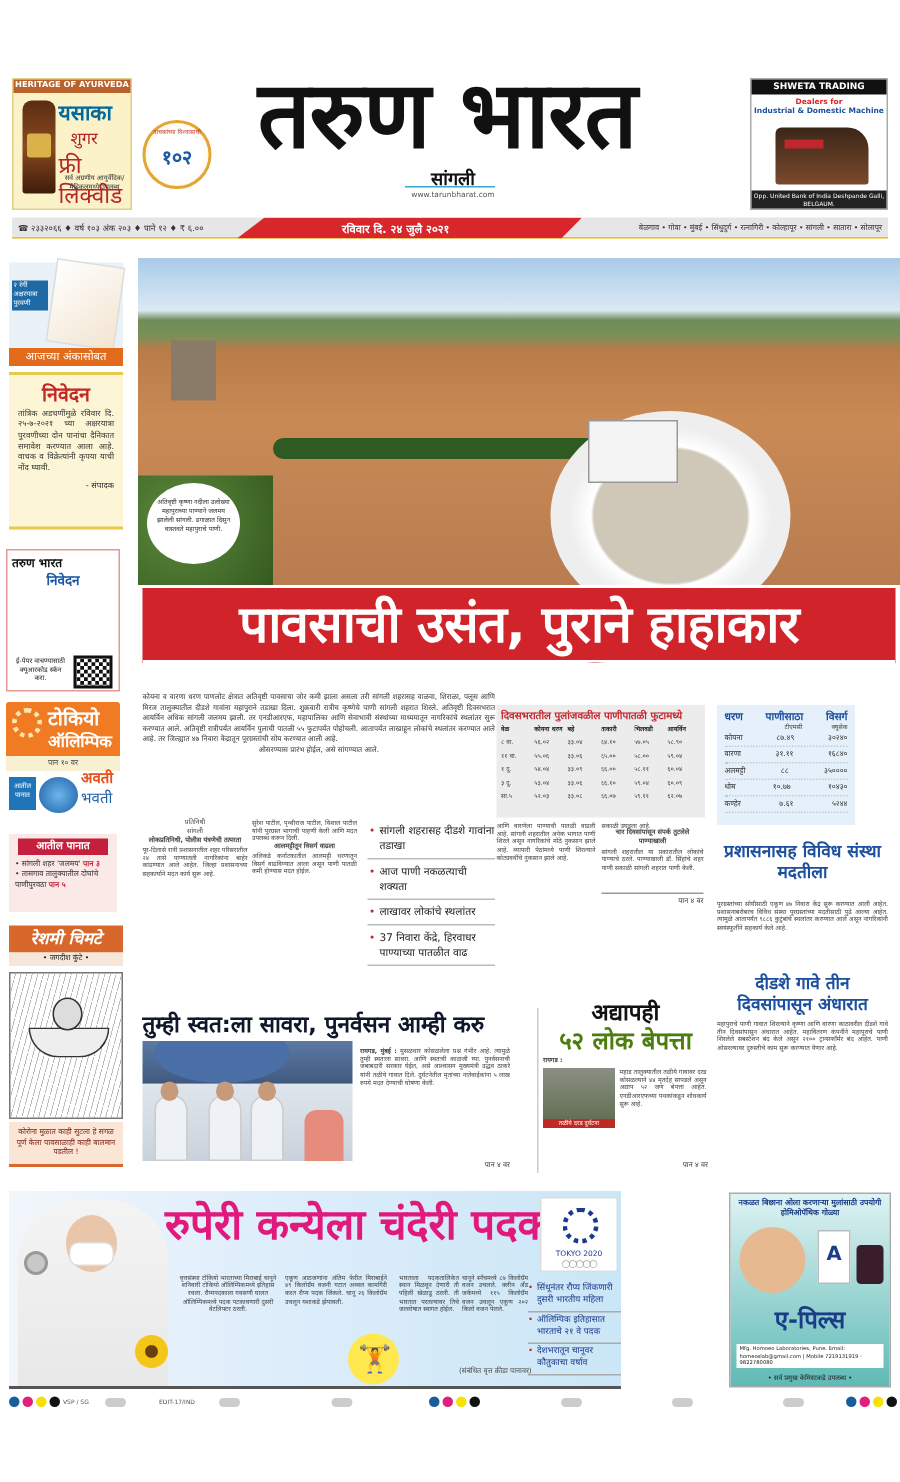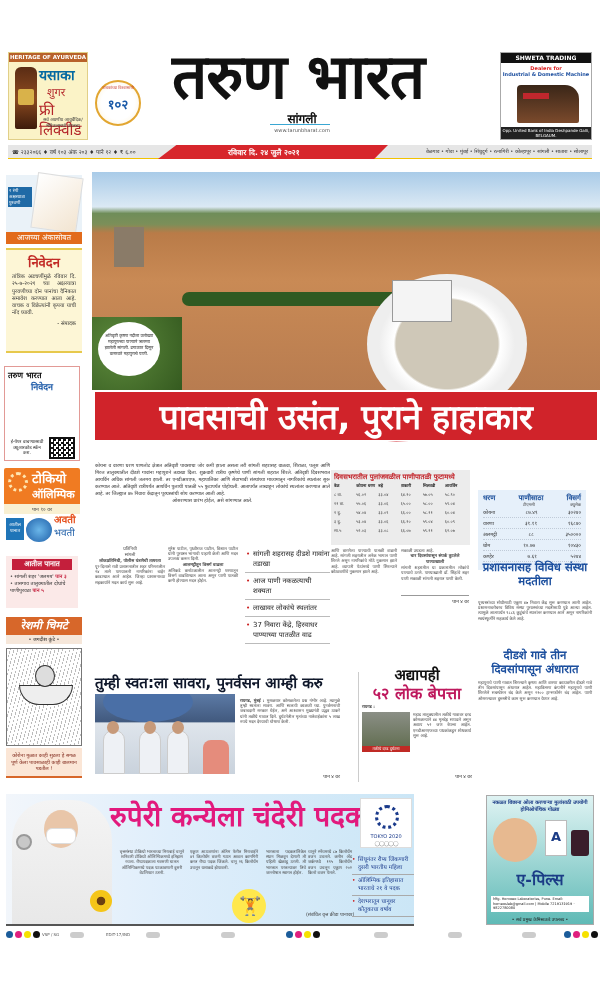--- a/index.html
+++ b/index.html
@@ -114,21 +114,21 @@
   .bullets .bi { font-size:7px; line-height:10px; color:#222; padding:3px 0 3px 8px; border-bottom:1px solid #bbb; position:relative; }
   .bullets .bi::before { content:"•"; position:absolute; left:1px; top:3px; color:#c22; }
 
   
   .tbl { left: 331px; top: 470px; width: 139px; height: 75px; background:#ececec; padding:2px 3px; }
   .tbl .h { color:#c3272d; font-size:6.8px; font-weight:bold; white-space:nowrap; overflow:hidden; }
   .tbl .row { display:flex; font-size:4.2px; line-height:9px; color:#444; }
   .tbl .row span { flex:1; overflow:hidden; white-space:nowrap; }
   .tbl .row.hdr { font-weight:bold; color:#222; }
 
-  .dam { left: 478px; top: 490px; width: 108px; height: 80px; background:#e6f0fa; padding:3px 5px; }
+  .dam { left: 478px; top: 470px; width: 92px; height: 80px; background:#e6f0fa; padding:3px 5px; }
   .dam .h { display:flex; justify-content:space-between; font-size:7px; font-weight:bold; color:#1a4e9a; }
   .dam .sub { display:flex; justify-content:space-between; font-size:4.2px; color:#444; padding-left:40px; }
   .dam .row { display:flex; justify-content:space-between; font-size:5px; line-height:10px; color:#333; border-bottom:1px dotted #c0cbd8; }
 
   .col-c { left: 331px; top: 548px; width: 66px; }
   .col-d { left: 401px; top: 548px; width: 68px; }
   .col-d .hb { text-align:center; font-weight:bold; font-size:4.4px; line-height:6px; }
   .cont { font-size:4.8px; text-align:right; color:#333; }
 
   
@@ -142,21 +142,21 @@
   .photo2 { left: 95px; top: 694px; width: 140px; height: 80px; background:linear-gradient(180deg,#5c7aa5 0%,#41597e 35%,#dfe5ec 36%,#c9d2dc 100%); overflow:hidden; }
   .photo2 .umb { position:absolute; left:8px; top:-12px; width:90px; height:40px; border-radius:50%; background:#4a6fa6; }
   .photo2 .p { position:absolute; bottom:0; width:22px; height:44px; border-radius:10px 10px 0 0; background:#eef1f5; border:1px solid #ccc; }
   .photo2 .f { position:absolute; width:12px; height:13px; border-radius:50%; background:#c79a7a; }
   .photo2 .red { position:absolute; right:6px; bottom:0; width:26px; height:34px; background:#e58c7c; border-radius:8px 8px 0 0; }
   .s2text { left: 240px; top: 698px; width: 100px; }
   .s2cont { left: 240px; top: 773px; width: 100px; }
 
   .divider-v { left: 358px; top: 672px; width: 1px; height: 110px; background:#ccc; }
   .h3a { left: 362px; top: 664px; width: 110px; text-align:center; font-size:15px; font-weight:bold; color:#111; }
-  .h3b { left: 362px; top: 682px; width: 110px; text-align:center; font-size:16px; font-weight:bold; color:#be185d; }
+  .h3b { left: 362px; top: 682px; width: 110px; text-align:center; font-size:16px; font-weight:bold; color:#4d7c0f; }
   .s3text { left: 362px; top: 704px; width: 110px; }
   .photo3 { left: 362px; top: 712px; width: 48px; height: 40px; background:linear-gradient(#8b8f86,#5d6a4a); }
   .photo3 .tag { position:absolute; bottom:0; left:0; right:0; background:#c02a25; color:#fff; font-size:4px; text-align:center; line-height:6px; }
   .s3side { left: 413px; top: 712px; width: 58px; }
   .s3cont { left: 362px; top: 773px; width: 110px; }
 
   
   .banner { left: 6px; top: 794px; width: 408px; height: 132px; background:linear-gradient(90deg,#f2f6fb 0%,#dfeefb 40%,#cbe6f6 100%); border-bottom:2px solid #555; overflow:hidden; }
   .banner .athlete { position:absolute; left:6px; top:6px; width:100px; height:126px; background:linear-gradient(#f4f4f4,#e8e8e8); border-radius:40px 40px 0 0; }
   .banner .athlete .face { position:absolute; left:32px; top:10px; width:34px; height:38px; background:#e9c6a9; border-radius:50%; }

